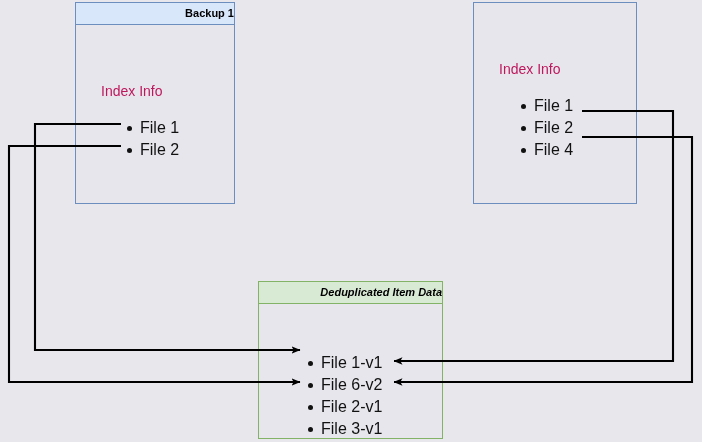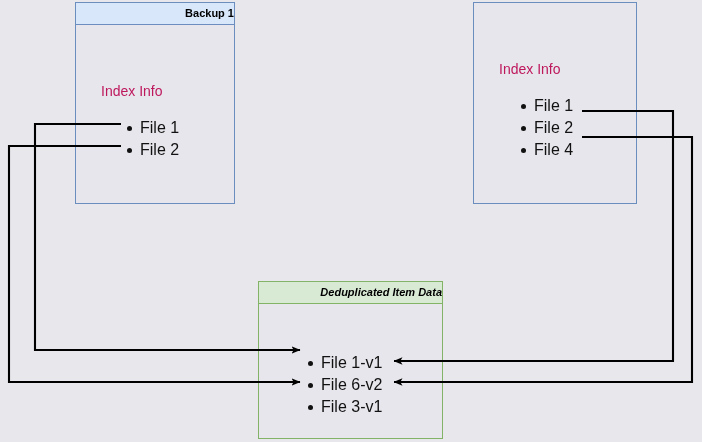--- a/index.html
+++ b/index.html
@@ -124,20 +124,21 @@
       </ul>
     </div>
   </div>
 
   <div class="box green" id="dedup">
     <div class="box-header">Deduplicated Item Data</div>
     <div class="box-body">
       <ul class="file-list">
         <li>File 1-v1</li>
         <li>File 6-v2</li>
+        <li>File 2-v1</li>
         <li>File 3-v1</li>
       </ul>
     </div>
   </div>
 
   <svg id="wires" viewBox="0 0 702 442">
     <defs>
       <marker id="arrowhead" markerWidth="9" markerHeight="8" refX="8.5" refY="4" orient="auto" markerUnits="userSpaceOnUse">
         <path d="M0,0.3 L9,4 L0,7.7 L2.2,4 Z" fill="#000"></path>
       </marker>

